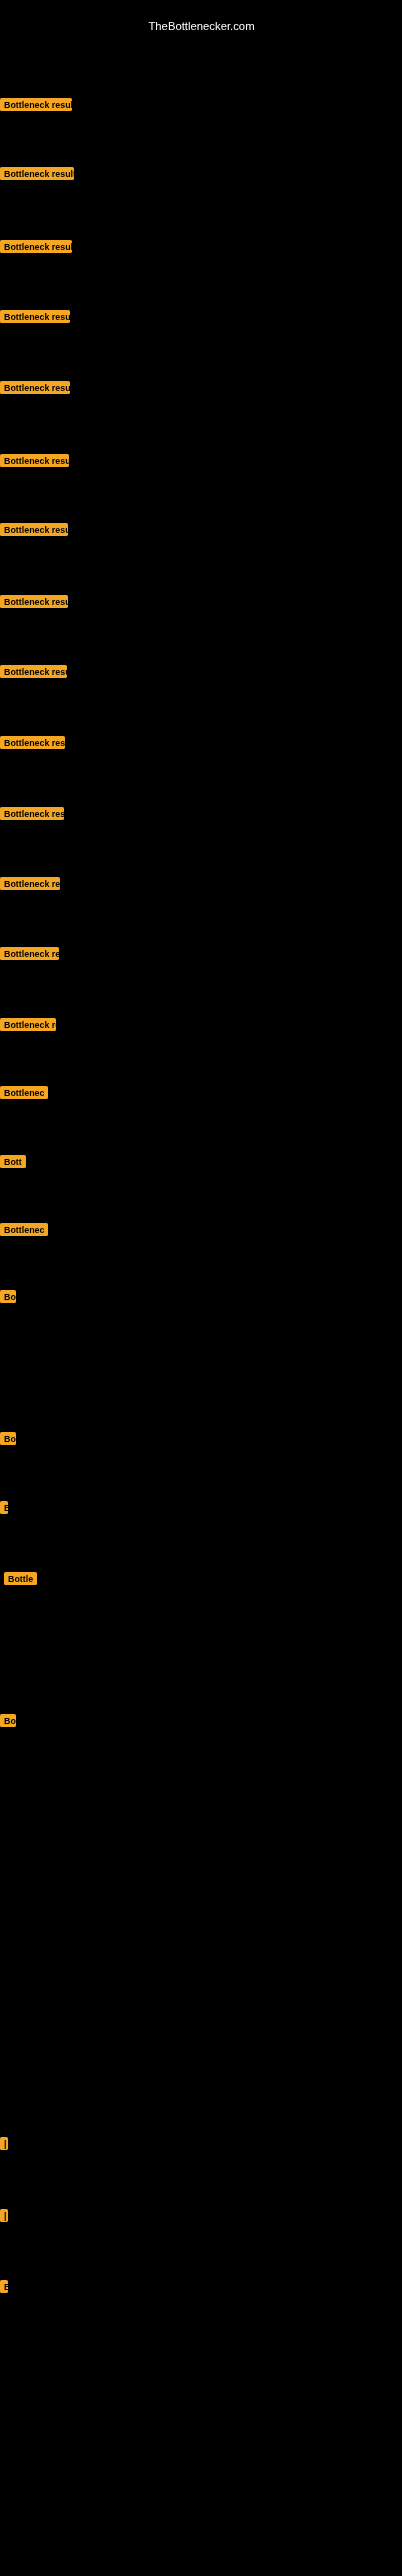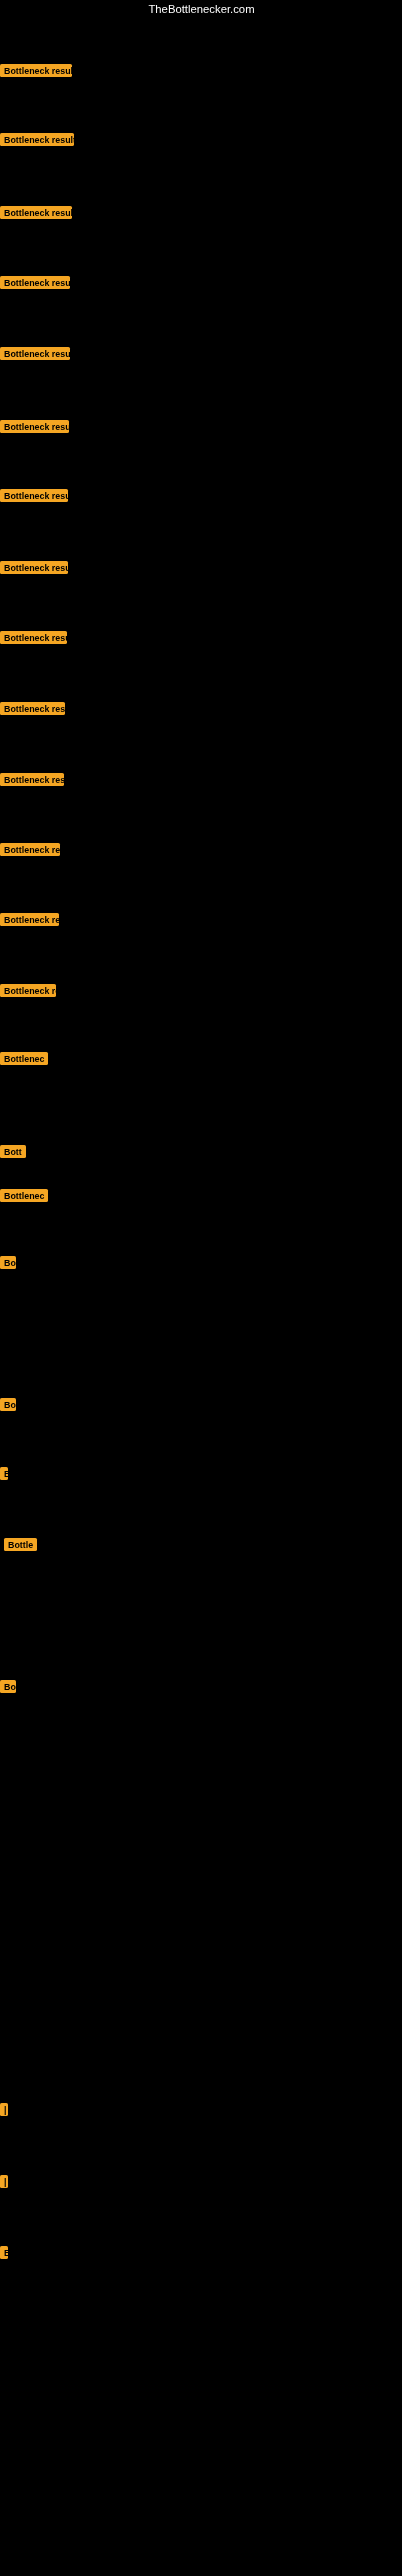--- a/index.html
+++ b/index.html
@@ -13,21 +13,21 @@
       width: 403px;
       min-height: 2576px;
       font-family: Arial, sans-serif;
       position: relative;
     }
 
     .site-title {
       text-align: center;
       color: #ffffff;
       font-size: 11.3px;
-      padding: 3px 0;
+      padding: 20px 0;
       width: 100%;
     }
 
     .bottleneck-badge {
       display: inline-block;
       background-color: #f5a623;
       color: #000000;
       font-size: 8.9px;
       font-weight: bold;
       padding: 1.6px 4px;
@@ -55,21 +55,21 @@
     <div class="item-row" style="top: 402px; left: 0px;"><span class="bottleneck-badge" style="max-width: 69px;">Bottleneck result</span></div>
     <div class="item-row" style="top: 471px; left: 0px;"><span class="bottleneck-badge" style="max-width: 68px;">Bottleneck result</span></div>
     <div class="item-row" style="top: 543px; left: 0px;"><span class="bottleneck-badge" style="max-width: 68px;">Bottleneck result</span></div>
     <div class="item-row" style="top: 613px; left: 0px;"><span class="bottleneck-badge" style="max-width: 67px;">Bottleneck result</span></div>
     <div class="item-row" style="top: 684px; left: 0px;"><span class="bottleneck-badge" style="max-width: 65px;">Bottleneck result</span></div>
     <div class="item-row" style="top: 755px; left: 0px;"><span class="bottleneck-badge" style="max-width: 64px;">Bottleneck result</span></div>
     <div class="item-row" style="top: 825px; left: 0px;"><span class="bottleneck-badge" style="max-width: 60px;">Bottleneck res</span></div>
     <div class="item-row" style="top: 895px; left: 0px;"><span class="bottleneck-badge" style="max-width: 59px;">Bottleneck res</span></div>
     <div class="item-row" style="top: 966px; left: 0px;"><span class="bottleneck-badge" style="max-width: 56px;">Bottleneck re</span></div>
     <div class="item-row" style="top: 1034px; left: 0px;"><span class="bottleneck-badge" style="max-width: 50px;">Bottlenec</span></div>
-    <div class="item-row" style="top: 1103px; left: 0px;"><span class="bottleneck-badge" style="max-width: 27px; margin-top: 24px;">Bott</span></div>
+    <div class="item-row" style="top: 1103px; left: 0px;"><span class="bottleneck-badge" style="max-width: 27px;">Bott</span></div>
     <div class="item-row" style="top: 1171px; left: 0px;"><span class="bottleneck-badge" style="max-width: 50px;">Bottlenec</span></div>
     <div class="item-row" style="top: 1238px; left: 0px;"><span class="bottleneck-badge" style="max-width: 16px;">Bo</span></div>
     <div class="item-row" style="top: 1380px; left: 0px;"><span class="bottleneck-badge" style="max-width: 16px;">Bo</span></div>
     <div class="item-row" style="top: 1449px; left: 0px;"><span class="bottleneck-badge" style="max-width: 8px;">B</span></div>
     <div class="item-row" style="top: 1520px; left: 4px;"><span class="bottleneck-badge" style="max-width: 34px;">Bottle</span></div>
     <div class="item-row" style="top: 1662px; left: 0px;"><span class="bottleneck-badge" style="max-width: 16px;">Bo</span></div>
     <div class="item-row" style="top: 2085px; left: 0px;"><span class="bottleneck-badge" style="max-width: 4.8px;">|</span></div>
     <div class="item-row" style="top: 2157px; left: 0px;"><span class="bottleneck-badge" style="max-width: 4.8px;">|</span></div>
     <div class="item-row" style="top: 2228px; left: 0px;"><span class="bottleneck-badge" style="max-width: 6.4px;">E</span></div>
   </div>

